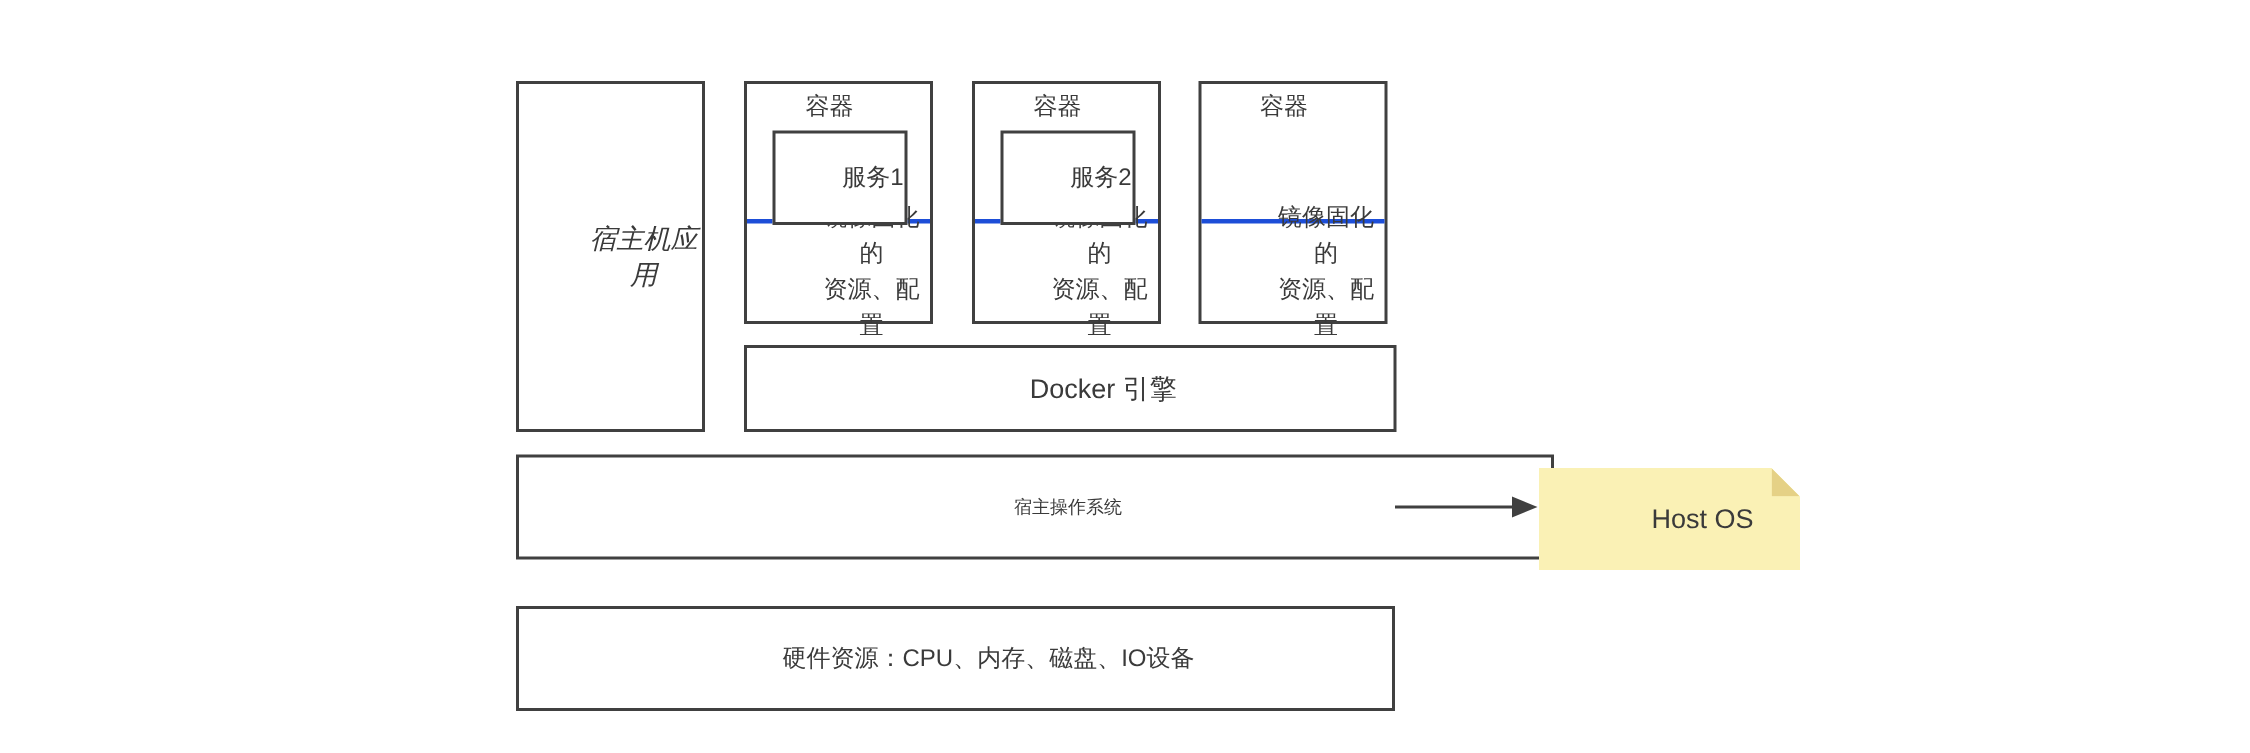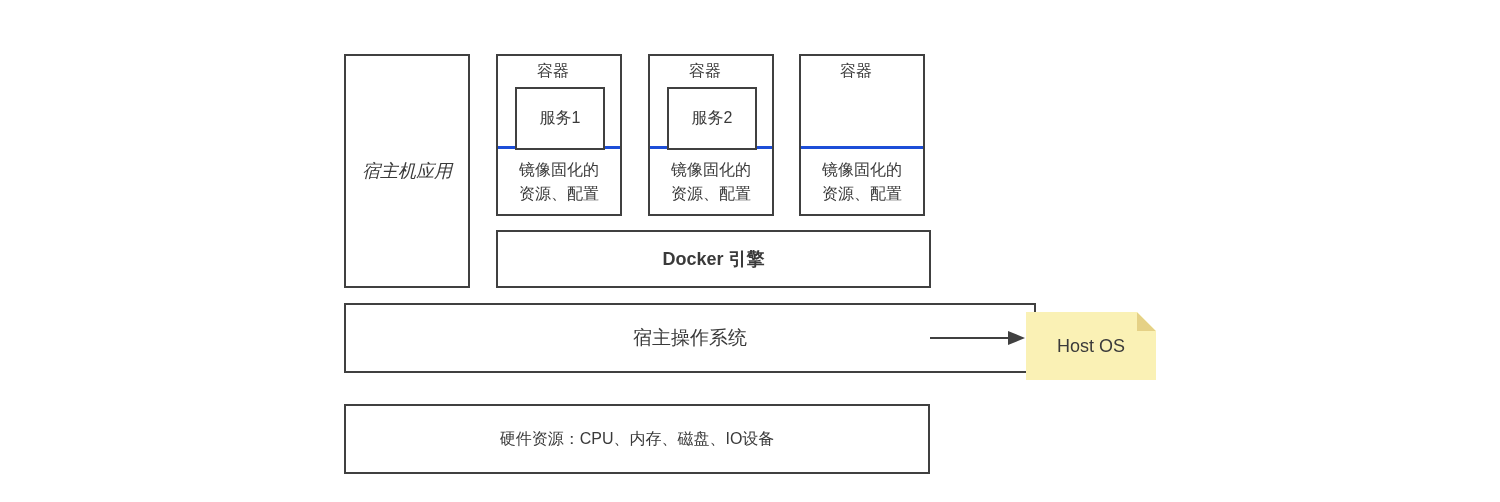--- a/index.html
+++ b/index.html
@@ -20,20 +20,21 @@
     position: absolute;
     box-sizing: border-box;
     border: 2px solid #404040;
     background: #ffffff;
   }
   .center {
     display: flex;
     align-items: center;
     justify-content: center;
     text-align: center;
+    padding-left: 44px;
   }
   
   .host-app {
     left: 344px; top: 54px; width: 126px; height: 234px;
     font-size: 18px;
     font-style: italic;
   }
   
   .container-box { top: 54px; width: 126px; height: 162px; }
   .container-box.c1 { left: 496px; }
@@ -53,26 +54,25 @@
     position: absolute; left: 0; right: 0; top: 90px; bottom: 0;
     border-top: 3px solid #1d4ed8;
     font-size: 16px; line-height: 24px;
     white-space: pre-line;
     z-index: 1;
   }
   
   .docker-engine {
     left: 496px; top: 230px; width: 435px; height: 58px;
     font-size: 18px;
-    font-weight: bold;
   }
   
   .host-os {
     left: 344px; top: 303px; width: 692px; height: 70px;
-    font-size: 19px;
+    font-size: 12px;
   }
   
   .hardware {
     left: 344px; top: 404px; width: 586px; height: 70px;
     font-size: 16px;
   }
   
   .arrow-line {
     position: absolute; left: 930px; top: 337px; width: 80px; height: 2px;
     background: #404040;

